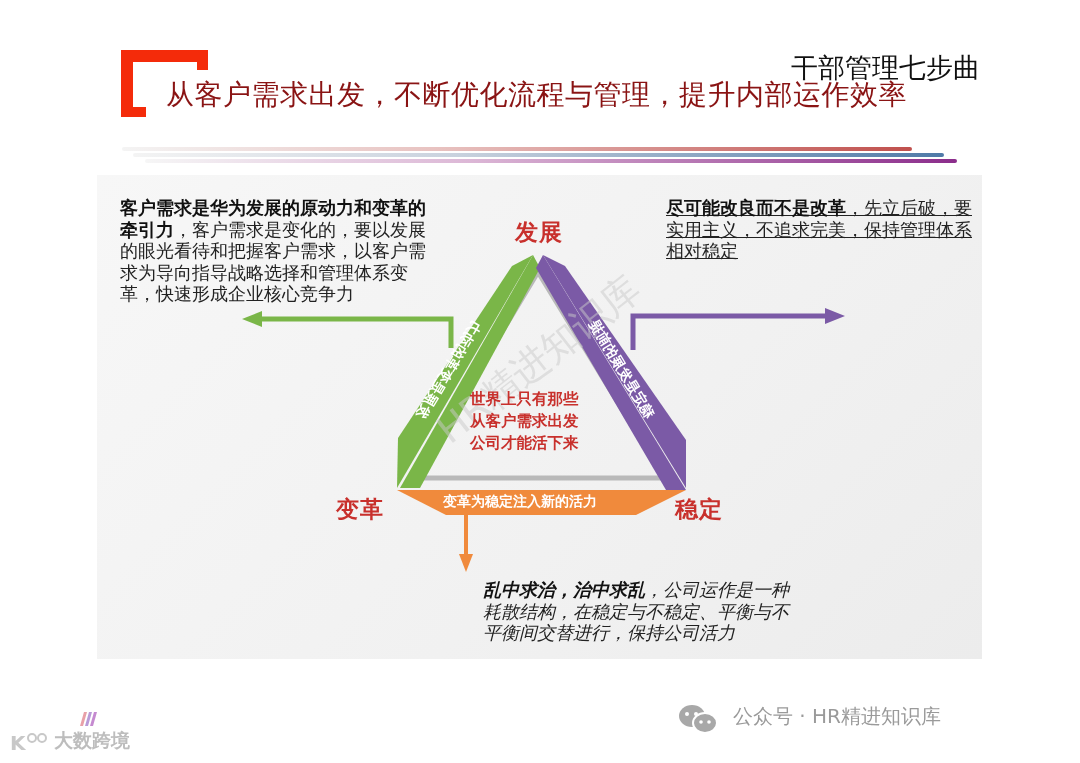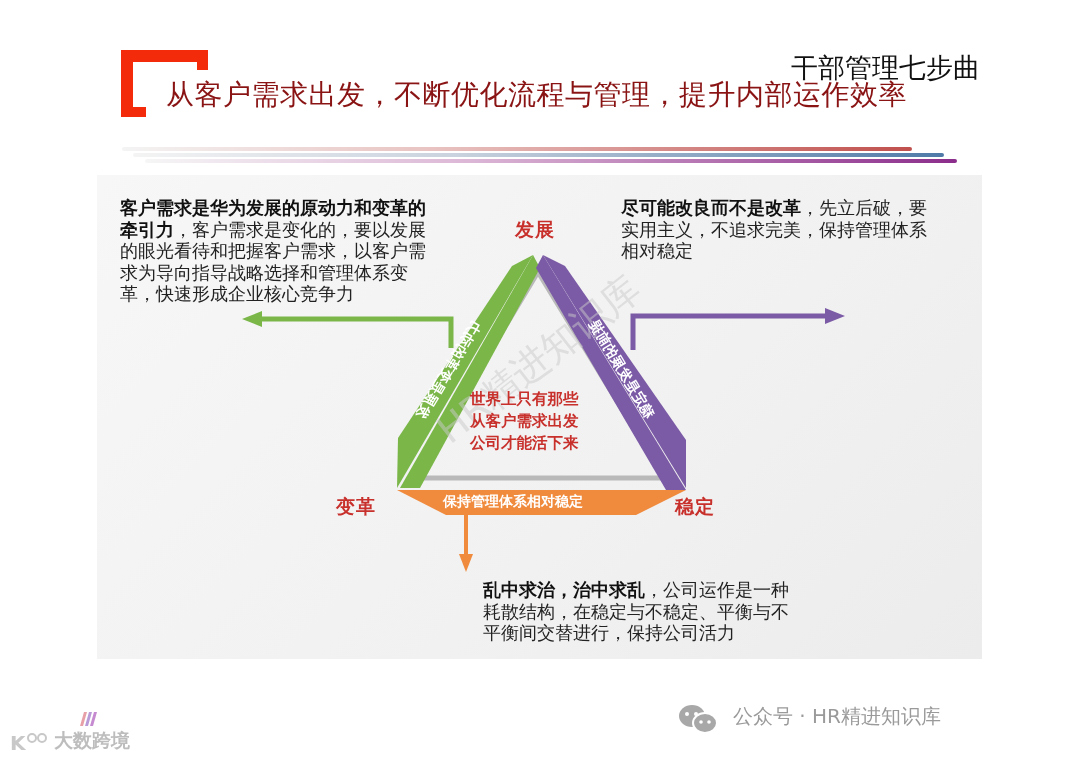--- a/index.html
+++ b/index.html
@@ -24,21 +24,21 @@
   .deco-line { position: absolute; height: 4px; border-radius: 2px; }
   .panel {
     position: absolute; left: 97px; top: 175px; width: 885px; height: 484px;
     background: linear-gradient(135deg, #f7f7f7 0%, #f1f1f1 60%, #ececec 100%);
   }
   .desc {
     position: absolute; font-size: 18px; line-height: 21.5px; color: #222;
   }
   .desc b { font-weight: bold; color: #111; }
   .node-label {
-    position: absolute; font-size: 19px; font-weight: bold; color: #c8302c;
+    position: absolute; font-size: 23px; font-weight: bold; color: #c8302c;
     letter-spacing: 1px;
   }
   .center-text {
     position: absolute; left: 470px; top: 388px; width: 140px;
     font-size: 15.5px; line-height: 22px; font-weight: bold; color: #c8302c; 
   }
   .band-text {
     position: absolute; color: #fff; font-weight: bold; font-size: 14px; white-space: nowrap;
   }
   .footer-wm {
@@ -86,39 +86,39 @@
   <polygon points="845,316 825,308 825,324" fill="#7b5aa6"></polygon>
 
   <line x1="466" y1="515" x2="466" y2="556" stroke="#f08a3c" stroke-width="4"></line>
   <polygon points="466,572 459,554 473,554" fill="#f08a3c"></polygon>
 
   <text x="450" y="445" font-size="38" fill="#c9c9c9" fill-opacity="0.5" transform="rotate(-38 450 445)" font-family="DejaVu Sans, sans-serif">HR精进知识库</text>
 </svg>
 
 <div class="band-text" style="left:392px;top:360px;transform:rotate(-59deg) scaleY(-1);transform-origin:center;">发展是变革的动力</div>
 <div class="band-text" style="left:565px;top:360px;transform:rotate(59deg) scaleX(-1);transform-origin:center;">稳定是发展的前提</div>
-<div class="band-text" style="left:443px;top:493px;">保持管理体系相对稳定</div>
+<div class="band-text" style="left:443px;top:493px;">变革为稳定注入新的活力</div>
 
 <div class="node-label" style="left:515px;top:217px;">发展</div>
 <div class="node-label" style="left:336px;top:494px;text-align:right;">变革</div>
 <div class="node-label" style="left:675px;top:494px;">稳定</div>
 
 <div class="center-text">
   <div>世界上只有那些</div>
   <div>从客户需求出发</div>
   <div>公司才能活下来</div>
 </div>
 
 <div class="desc" style="left:120px;top:197px;width:312px;">
   <b>客户需求是华为发展的原动力和变革的牵引力</b><span>，客户需求是变化的，要以发展的眼光看待和把握客户需求，以客户需求为导向指导战略选择和管理体系变革，快速形成企业核心竞争力</span>
 </div>
-<div class="desc" style="left:621px;top:197px;width:312px;">
+<div class="desc" style="left:666px;top:197px;width:312px;text-decoration:underline;">
   <b>尽可能改良而不是改革</b><span>，先立后破，要实用主义，不追求完美，保持管理体系相对稳定</span>
 </div>
-<div class="desc" style="left:483px;top:579px;width:312px;">
+<div class="desc" style="left:483px;top:579px;width:312px;font-style:italic;">
   <b>乱中求治，治中求乱</b><span>，公司运作是一种耗散结构，在稳定与不稳定、平衡与不平衡间交替进行，保持公司活力</span>
 </div>
 
 <svg class="abs" style="left:677px;top:703px;" width="44" height="32">
   <ellipse cx="15" cy="13" rx="13" ry="11" fill="#a8a8a8"></ellipse>
   <ellipse cx="28" cy="20" rx="12" ry="10" fill="#a8a8a8" stroke="#fff" stroke-width="2"></ellipse>
   <circle cx="10" cy="11" r="2" fill="#fff"></circle>
     <circle cx="19" cy="11" r="2" fill="#fff"></circle>
   <circle cx="24" cy="19" r="1.8" fill="#fff"></circle>
     <circle cx="32" cy="19" r="1.8" fill="#fff"></circle>

